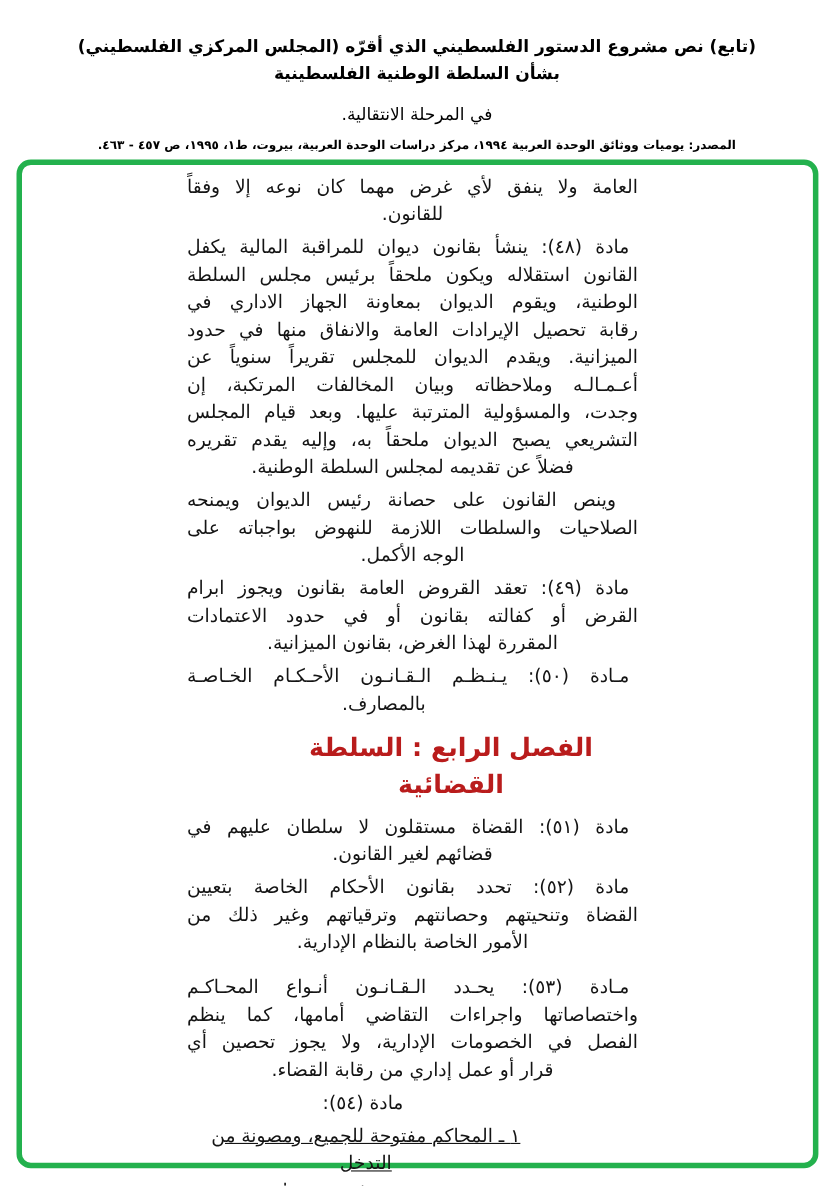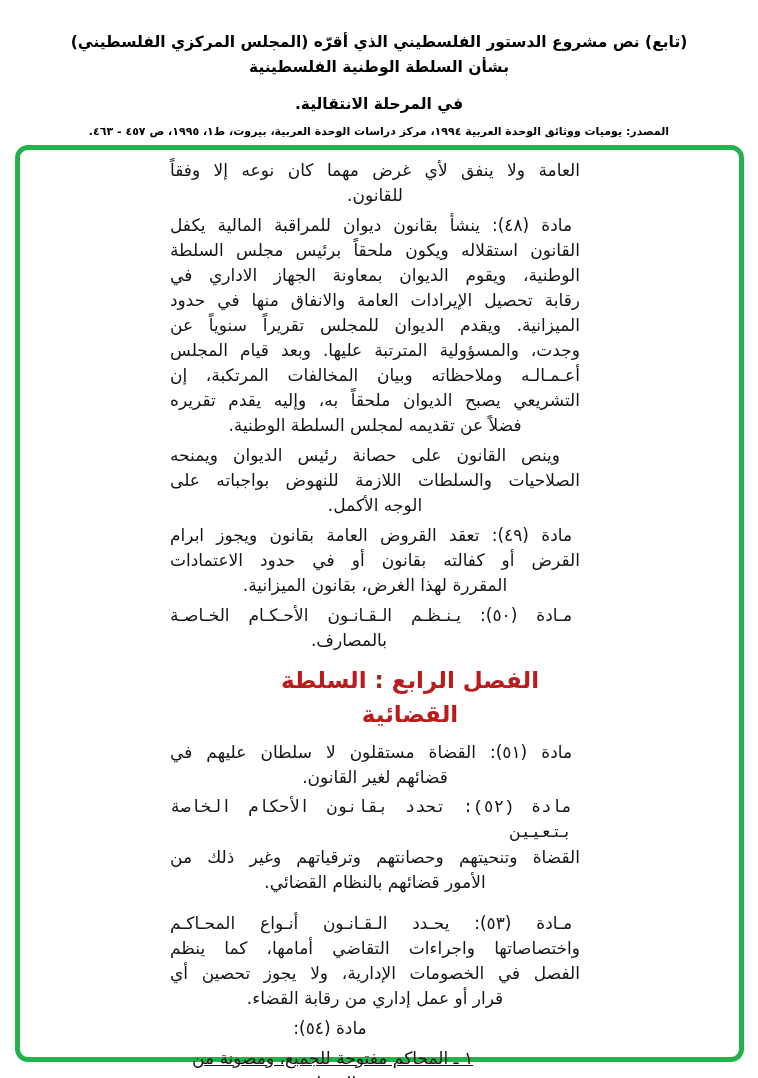--- a/index.html
+++ b/index.html
@@ -24,21 +24,21 @@
     text-align: center;
     color: #000;
   }
   .h-line1 {
     font-weight: bold;
     font-size: 15.5px;
     line-height: 25px;
     padding: 0 48px;
   }
   .h-line2 {
-    font-weight: bold;
+    font-weight: normal;
     font-size: 15.5px;
     line-height: 22px;
     margin-top: 13px;
   }
   .h-source {
     font-weight: bold;
     font-size: 11px;
     line-height: 18px;
     margin-top: 8px;
     padding: 0 42px;
@@ -103,22 +103,22 @@
       <div class="block">
         <div class="line j">العامة ولا ينفق لأي غرض مهما كان نوعه إلا وفقاً</div>
         <div class="line r">للقانون.</div>
       </div>
       <div class="block">
         <div class="line j" style="padding-right: 8px;">مادة (٤٨): ينشأ بقانون ديوان للمراقبة المالية يكفل</div>
         <div class="line j">القانون استقلاله ويكون ملحقاً برئيس مجلس السلطة</div>
         <div class="line j">الوطنية، ويقوم الديوان بمعاونة الجهاز الاداري في</div>
         <div class="line j">رقابة تحصيل الإيرادات العامة والانفاق منها في حدود</div>
         <div class="line j">الميزانية. ويقدم الديوان للمجلس تقريراً سنوياً عن</div>
+        <div class="line j">أعـمـالـه وملاحظاته وبيان المخالفات المرتكبة، إن</div>
         <div class="line j">وجدت، والمسؤولية المترتبة عليها. وبعد قيام المجلس</div>
-        <div class="line j">أعـمـالـه وملاحظاته وبيان المخالفات المرتكبة، إن</div>
         <div class="line j">التشريعي يصبح الديوان ملحقاً به، وإليه يقدم تقريره</div>
         <div class="line r">فضلاً عن تقديمه لمجلس السلطة الوطنية.</div>
       </div>
       <div class="block">
         <div class="line j" style="padding-right: 20px;">وينص القانون على حصانة رئيس الديوان ويمنحه</div>
         <div class="line j">الصلاحيات والسلطات اللازمة للنهوض بواجباته على</div>
         <div class="line r">الوجه الأكمل.</div>
       </div>
       <div class="block">
         <div class="line j" style="padding-right: 8px;">مادة (٤٩): تعقد القروض العامة بقانون ويجوز ابرام</div>
@@ -128,23 +128,23 @@
       <div class="block">
         <div class="line j" style="padding-right: 8px;">مـادة (٥٠): يـنـظـم الـقـانـون الأحـكـام الخـاصـة</div>
         <div class="line r" style="padding-right: 52px;">بالمصارف.</div>
       </div>
       <div class="heading">الفصل الرابع : السلطة القضائية</div>
       <div class="block">
         <div class="line j" style="padding-right: 8px;">مادة (٥١): القضاة مستقلون لا سلطان عليهم في</div>
         <div class="line r">قضائهم لغير القانون.</div>
       </div>
       <div class="block">
-        <div class="line j" style="padding-right: 8px; font-family: Liberation Mono, monospace;">مادة (٥٢): تحدد بقانون الأحكام الخاصة بتعيين</div>
+        <div class="line j" style="padding-right: 8px;">مادة (٥٢): تحدد بقانون الأحكام الخاصة بتعيين</div>
         <div class="line j">القضاة وتنحيتهم وحصانتهم وترقياتهم وغير ذلك من</div>
-        <div class="line r">الأمور قضائهم بالنظام القضائي.</div>
+        <div class="line r">الأمور الخاصة بالنظام الإدارية.</div>
       </div>
       <div class="block">
         <div class="line j" style="padding-right: 8px; margin-top: 16px;">مـادة (٥٣): يحـدد الـقـانـون أنـواع المحـاكـم</div>
         <div class="line j">واختصاصاتها واجراءات التقاضي أمامها، كما ينظم</div>
         <div class="line j">الفصل في الخصومات الإدارية، ولا يجوز تحصين أي</div>
         <div class="line r">قرار أو عمل إداري من رقابة القضاء.</div>
       </div>
       <div class="block">
         <div class="line r" style="padding-right: 90px;">مادة (٥٤):</div>
       </div>

